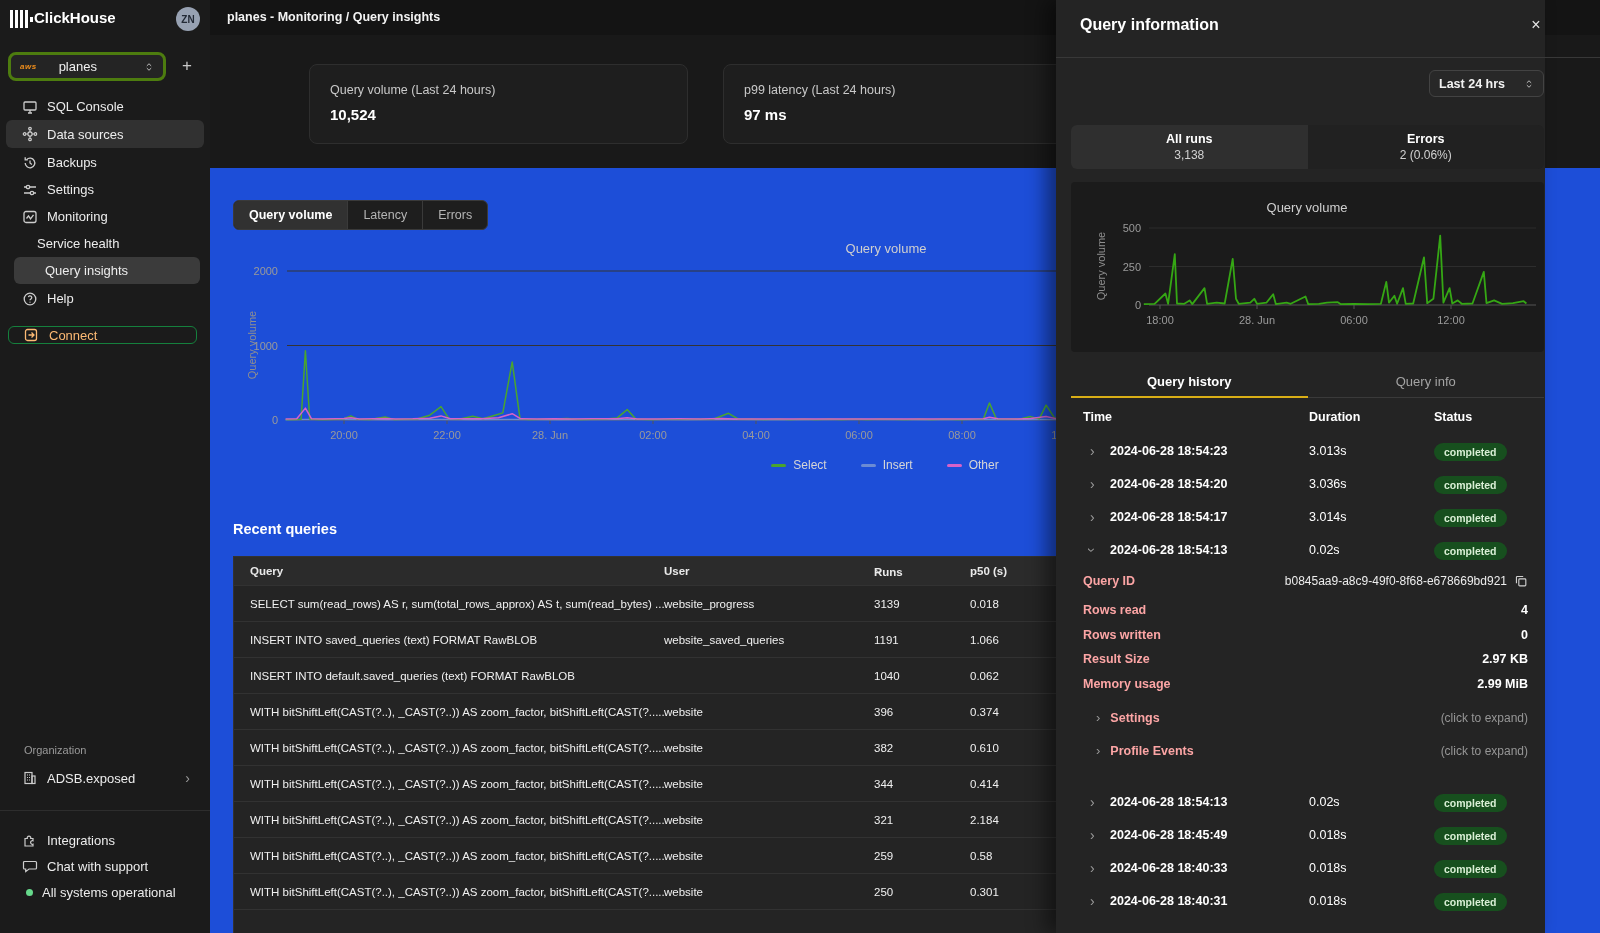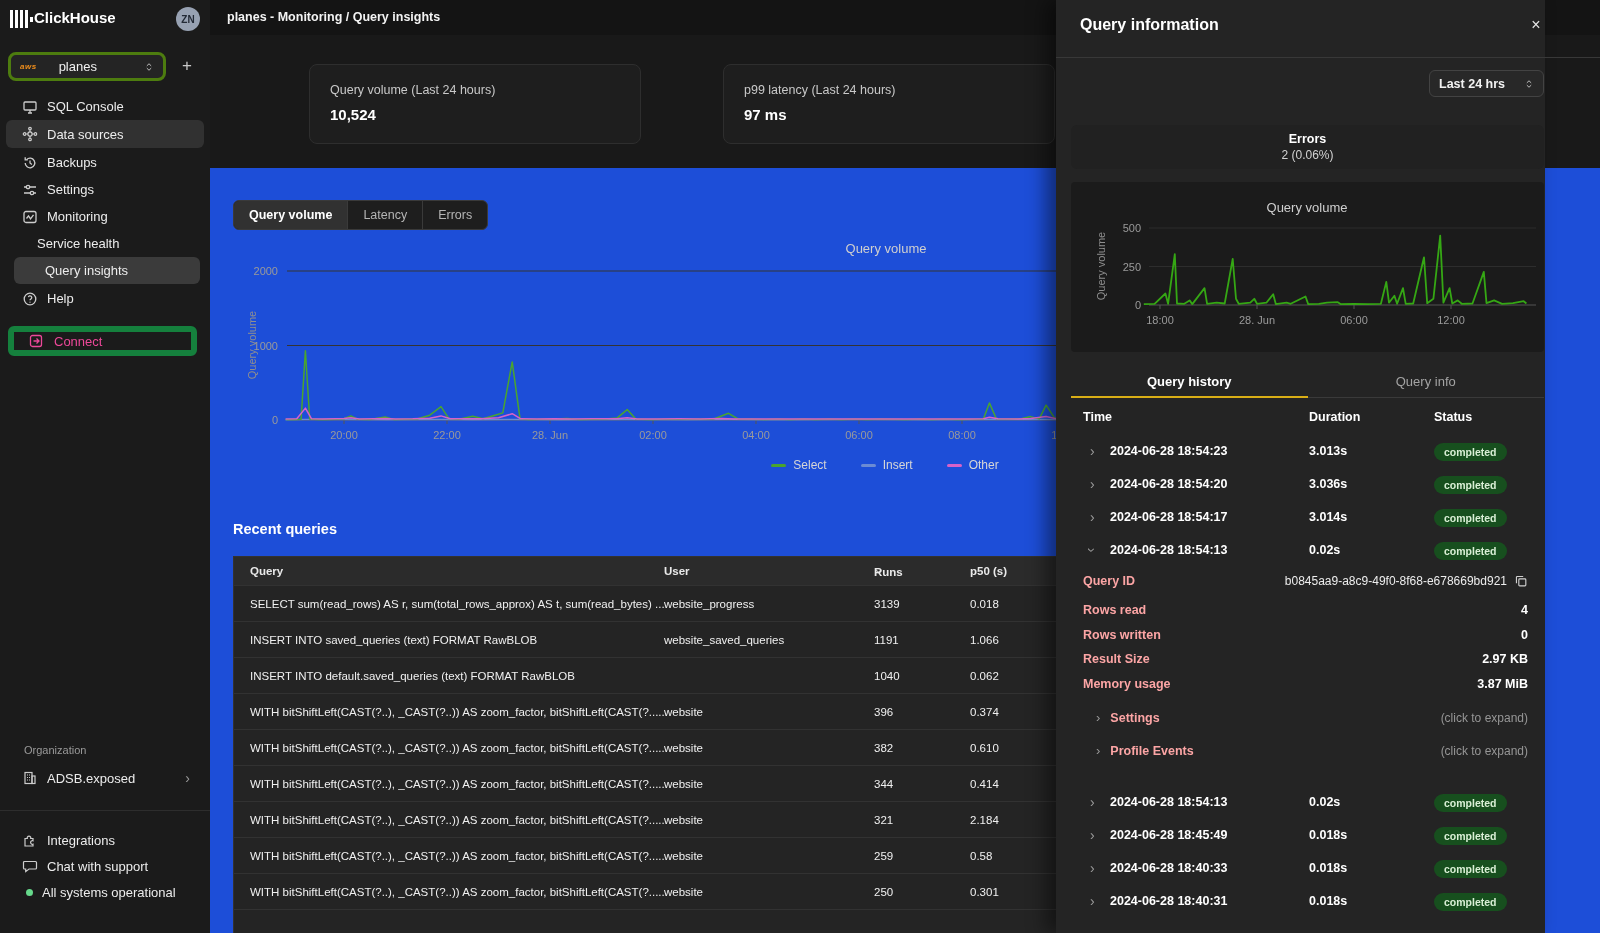--- a/index.html
+++ b/index.html
@@ -21,33 +21,33 @@
   .aws-mark { color:#ef8e1c; font-size:8px; font-weight:bold; font-style:italic; letter-spacing:.5px; }
   .ws-name { font-size:13px; color:#f0f0f0; flex:1; }
   .plus-btn { left:176px; top:54px; font-size:17px; color:#c9c9c9; width:22px; height:24px;
     text-align:center; line-height:24px; }
   .nav-item { left:6px; width:198px; height:27px; display:flex; align-items:center; gap:9px;
     padding-left:16px; border-radius:6px; font-size:13px; color:#ececec; }
   .nav-item svg { flex:0 0 16px; color:#cdcdcd; }
   .nav-item.active1 { background:#313131; }
   .nav-item.active2 { background:#3b3b3b; }
   .nav-sub { padding-left:31px; }
-  .connect-btn { left:8px; top:326px; width:189px; height:30px; border:6px solid #15803d; border-radius:6px;
-    display:flex; align-items:center; gap:10px; padding-left:14px; font-size:13px; color:#ec4899; }
+  .connect-btn { left:8px; top:326px; width:189px; height:18px; border:1px solid #15803d; border-radius:6px;
+    display:flex; align-items:center; gap:10px; padding-left:14px; font-size:13px; color:#fdba74; }
   .side-label { font-size:11px; color:#9a9a9a; }
   .divider-h { height:1px; background:#2d2d2d; }
   .green-dot { width:7px; height:7px; border-radius:50%; background:#66d98b; }
   .chev-txt { color:#9a9a9a; font-size:14px; }
 
   
   .main { position:absolute; left:210px; top:0; width:1390px; height:933px; background:#1d4ed8; overflow:hidden; }
   .crumb-bar { left:0; top:0; width:1390px; height:35px; background:#141414; line-height:35px;
     padding-left:17px; font-size:12.5px; font-weight:bold; color:#f3f3f3; }
   .stats-strip { left:0; top:35px; width:1390px; height:133px; background:#191919; }
-  .stat-card { top:29px; width:332px; height:80px; background:#1e1e1e; border:1px solid #2e2e2e;
+  .stat-card { top:29px; width:379px; height:80px; background:#1e1e1e; border:1px solid #2e2e2e;
     border-radius:8px; padding:18px 20px; }
   .stat-label { font-size:12.5px; color:#c9c9c9; }
   .stat-value { font-size:15px; font-weight:bold; color:#fff; margin-top:9px; }
 
   .tabgroup { left:23px; top:200px; display:inline-flex; border:1px solid #3a3a3a; border-radius:6px;
     overflow:hidden; background:#1e1e1e; }
   .tab { height:28px; line-height:28px; padding:0 15px; font-size:12.5px; color:#b5b5b5; border-right:1px solid #3a3a3a; }
   .tab:last-child { border-right:none; }
   .tab.on { background:#313131; color:#fff; font-weight:bold; }
 
@@ -84,21 +84,21 @@
   .ptabs { left:15px; top:368px; width:473px; height:30px; display:flex; border-bottom:1px solid #3a3a3a; }
   .ptab { flex:1; text-align:center; font-size:13px; color:#a3a3a3; line-height:28px; }
   .ptab.on { color:#fff; font-weight:bold; border-bottom:2px solid #d9ae16; margin-bottom:-1px; }
 
   .ph-head { left:0; top:410px; width:544px; height:24px; position:absolute; font-size:12.5px; font-weight:bold; color:#fff; }
   .col-time { left:27px; position:absolute; } .col-dur { left:253px; position:absolute; } .col-status { left:378px; position:absolute; }
   .hrow { width:544px; height:33px; position:relative; }
   .hrow .hchev { position:absolute; left:34px; top:50%; transform:translateY(-50%); color:#9a9a9a; font-size:14px; }
   .hrow.exp .hchev { transform:translateY(-50%) rotate(90deg); }
   .hrow .htime { position:absolute; left:54px; top:50%; transform:translateY(-50%); font-size:12.5px; font-weight:bold; color:#fff; }
-  .hrow .hdur { position:absolute; left:253px; top:50%; transform:translateY(-50%); font-size:12.5px; font-weight:bold; color:#fff; }
+  .hrow .hdur { position:absolute; left:253px; top:50%; transform:translateY(-50%); font-size:12.5px; font-weight:normal; color:#fff; }
   .hrow .hbadge { position:absolute; left:378px; top:50%; transform:translateY(-50%); }
   .badge { background:#174f1e; color:#d9efd5; font-size:10.5px; font-weight:bold; padding:3px 10px; border-radius:10px; }
   .hlist-top { left:0; top:434px; position:absolute; }
   .hlist-bottom { left:0; top:785px; position:absolute; }
 
   .drow { position:absolute; left:27px; width:445px; display:flex; justify-content:space-between; align-items:center; }
   .dlab { font-size:12.5px; font-weight:bold; color:#fca5a5; }
   .dval { font-size:12.5px; font-weight:bold; color:#fff; }
   .dval-id { font-size:12px; font-weight:normal; color:#ededed; display:flex; align-items:center; gap:7px; }
   .dhint { font-size:12px; color:#969696; }
@@ -382,20 +382,24 @@
     <div class="abs panel-hdiv"></div>
 
     <div class="abs range-select">
       <span>Last 24 hrs</span>
       <svg class="icon" width="10" height="14" viewBox="0 0 16 16" fill="none" stroke="#bdbdbd" stroke-width="1.6">
           <path d="M4.5 6.2 8 2.8l3.5 3.4M4.5 9.8 8 13.2l3.5-3.4"></path>
         </svg>
     </div>
 
     <div class="abs seg">
+      <div class="seg-half seg-all">
+        <span class="lab">All runs</span>
+        <span class="val">3,138</span>
+      </div>
       <div class="seg-half seg-err">
         <span class="lab">Errors</span>
         <span class="val">2 (0.06%)</span>
       </div>
     </div>
 
     <div class="abs mini-card">
       <svg id="mini-chart" width="473" height="170">
           <line x1="78" y1="123" x2="465" y2="123" stroke="#555" stroke-width="1"></line>
           <text x="70" y="127" text-anchor="end" fill="#9a9a9a" font-size="11">0</text>
@@ -476,21 +480,21 @@
     <div class="drow" style="top:628px;">
       <span class="dlab">Rows written</span>
       <span class="dval">0</span>
     </div>
     <div class="drow" style="top:652px;">
       <span class="dlab">Result Size</span>
       <span class="dval">2.97 KB</span>
     </div>
     <div class="drow" style="top:677px;">
       <span class="dlab">Memory usage</span>
-      <span class="dval">3.87 MiB</span>
+      <span class="dval">2.99 MiB</span>
     </div>
     <div class="drow" style="top:710px; left:40px; width:432px;">
       <span class="dexp">
           <span class="chev-txt">›</span>
           <span class="dlab">Settings</span>
         </span>
       <span class="dhint">(click to expand)</span>
     </div>
     <div class="drow" style="top:743px; left:40px; width:432px;">
       <span class="dexp">

